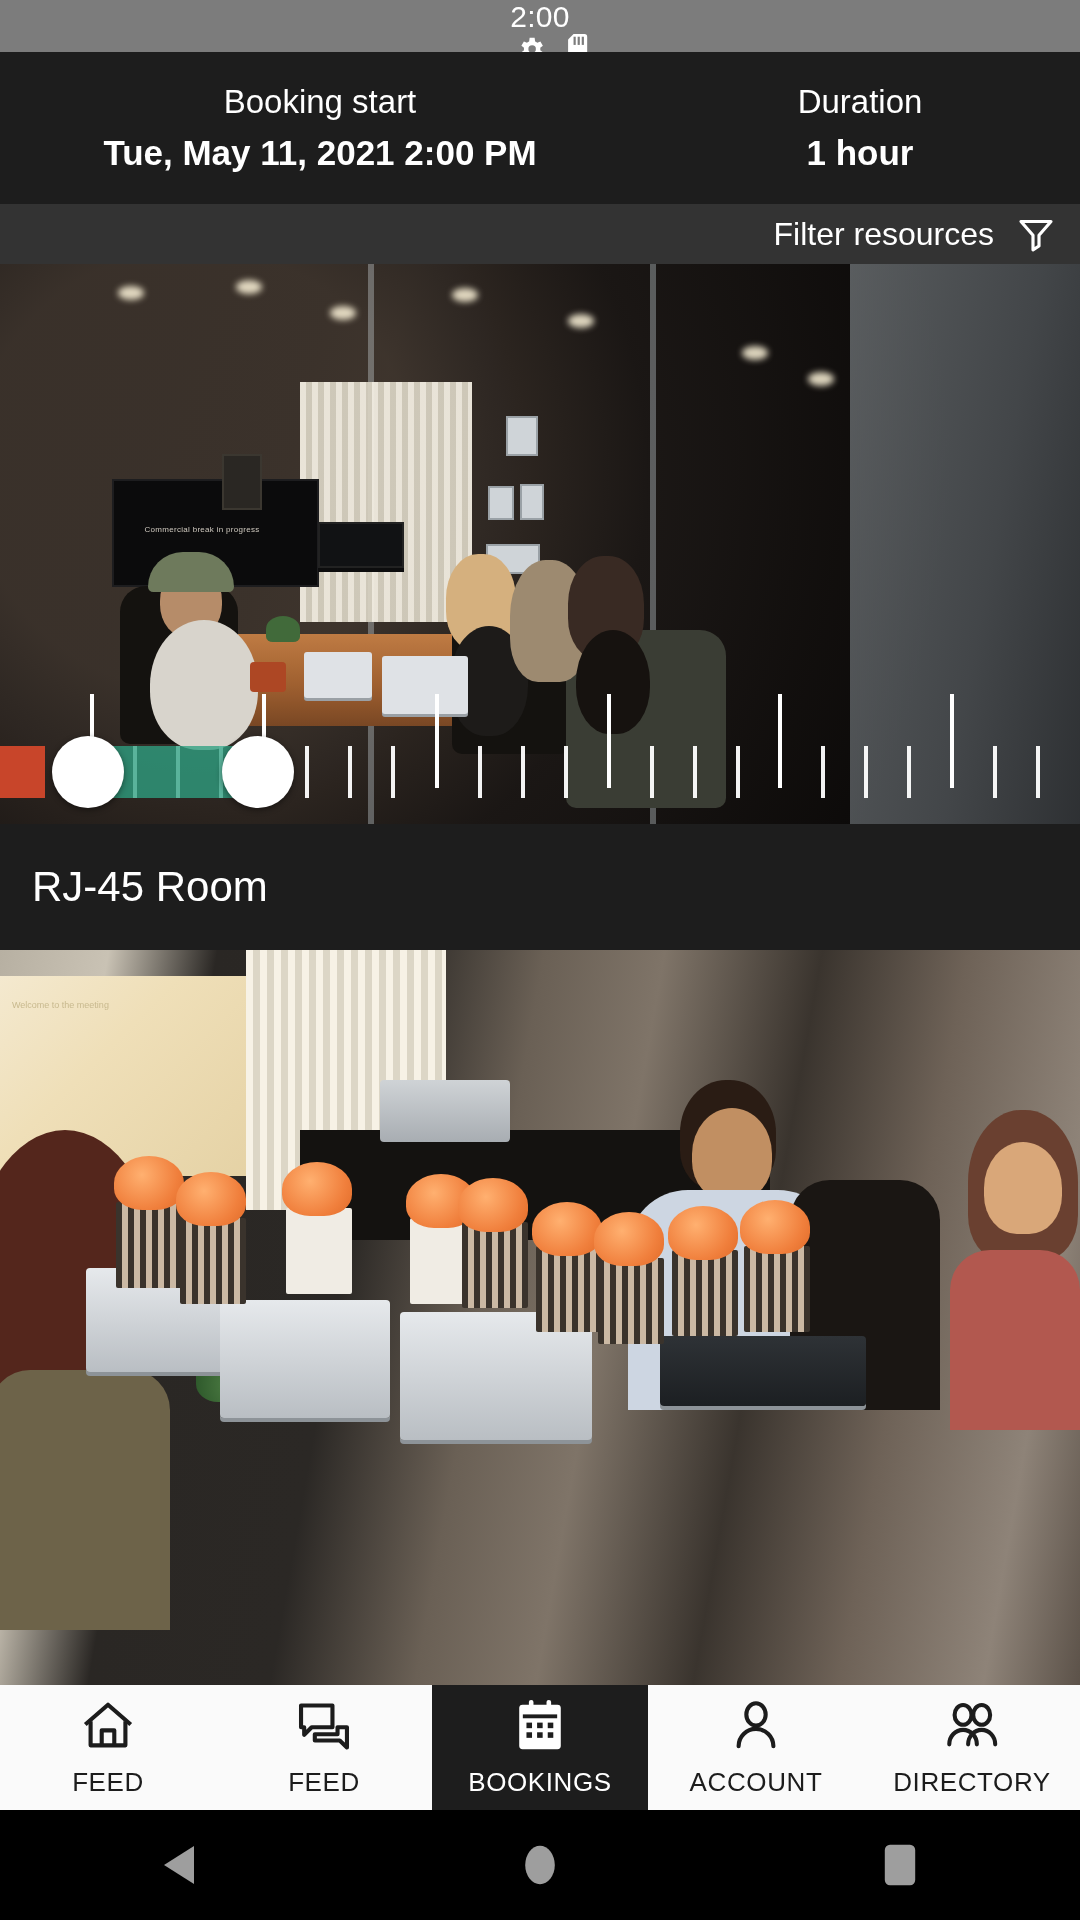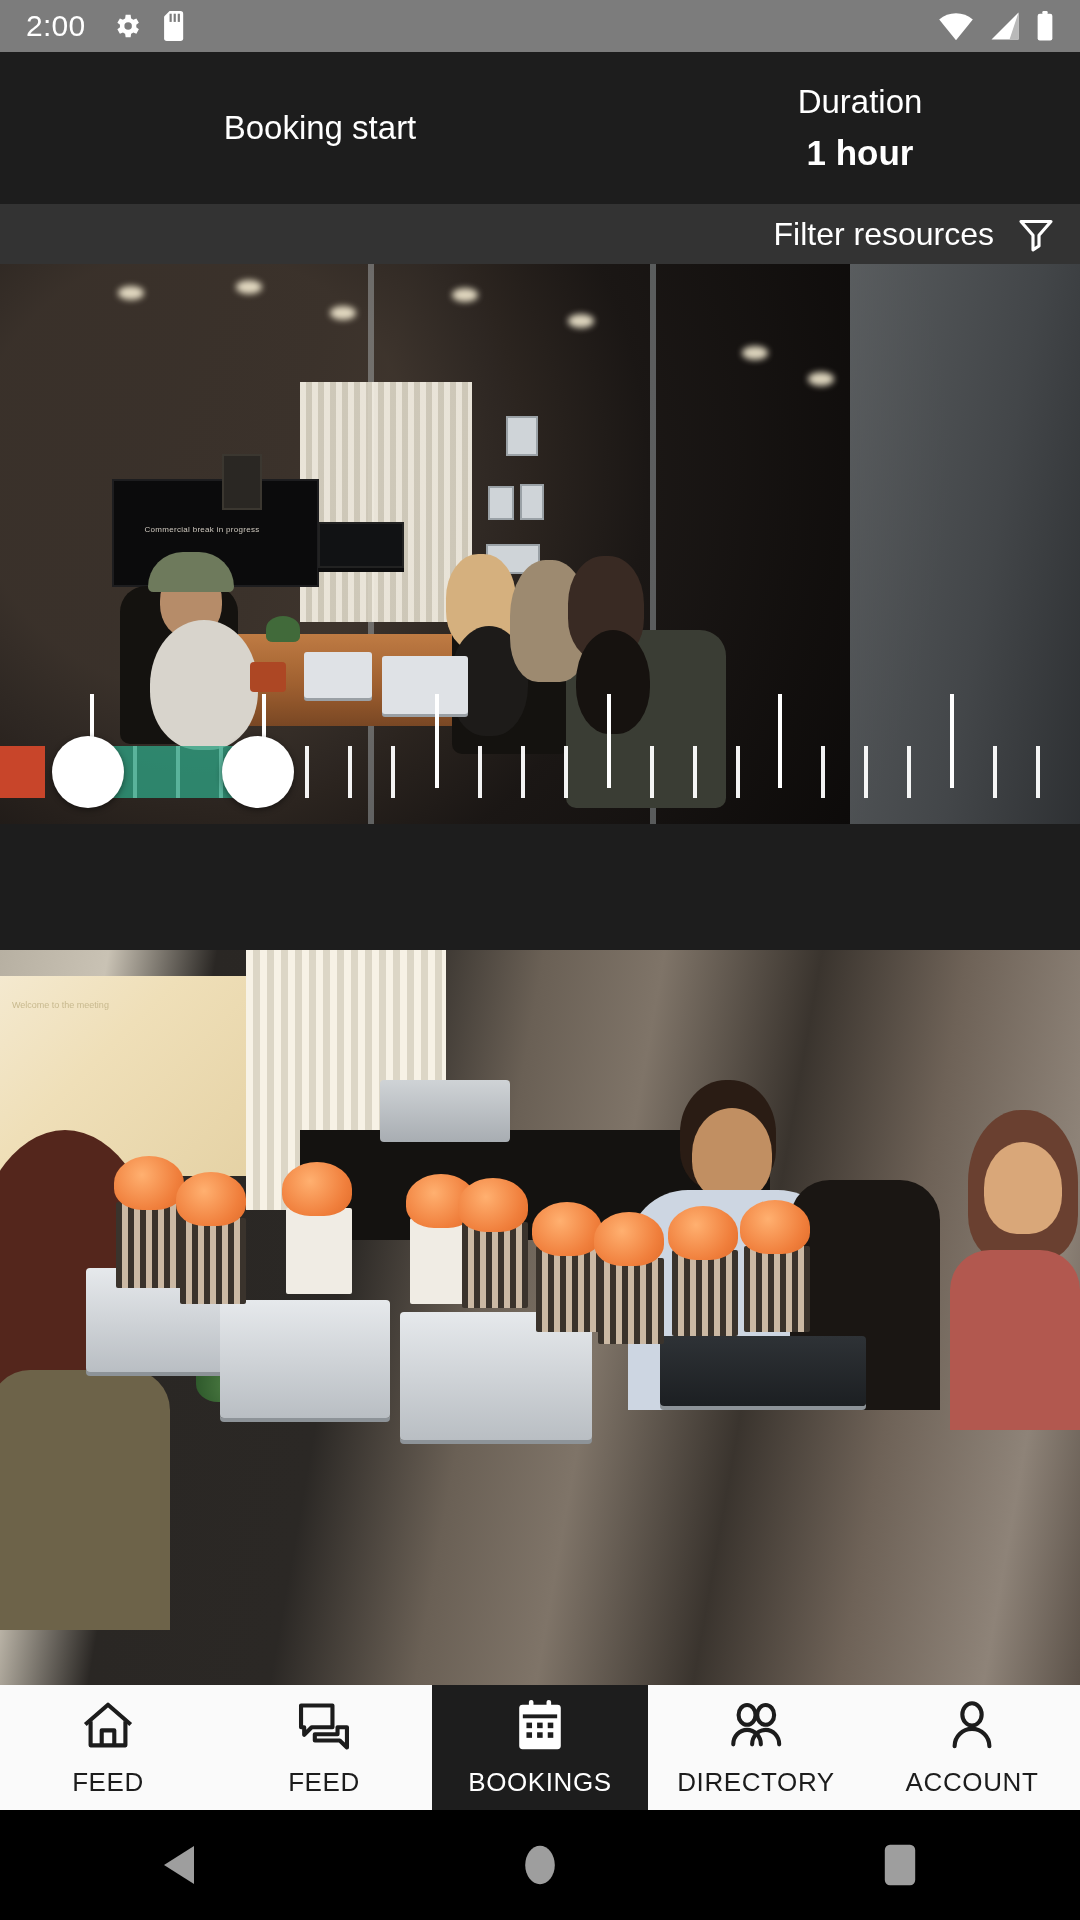--- a/index.html
+++ b/index.html
@@ -5,21 +5,21 @@
   * { margin:0; padding:0; box-sizing:border-box; }
   html,body { width:1080px; height:1920px; background:#000; overflow:hidden; }
   body { font-family:"Liberation Sans", sans-serif; -webkit-font-smoothing:antialiased; }
 
   .screen { position:relative; width:1080px; height:1920px; background:#000; }
 
   
   .statusbar {
     position:absolute; left:0; top:0; width:1080px; height:52px;
     background:#7c7c7c; display:flex; align-items:center;
-    padding:0 26px; color:#fff;
+    padding:0 26px; color:#fff;flex-direction:column;
   }
   .sb-time { font-size:30px; font-weight:400; letter-spacing:.3px; }
   .sb-left-icons { display:flex; align-items:center; gap:22px; margin-left:26px; }
   .sb-spacer { flex:1; }
   .sb-right-icons { display:flex; align-items:center; gap:14px; }
   .sb-ic { display:block; }
 
   
   .booking-header {
     position:absolute; left:0; top:52px; width:1080px; height:152px;
@@ -224,20 +224,21 @@
       <svg class="sb-ic" width="18" height="30" viewBox="0 0 12 22" fill="#fff">
         <rect x="4" y="0" width="4" height="2.4" rx="1"></rect>
         <rect x="0.6" y="2" width="10.8" height="19.6" rx="1.6"></rect>
       </svg>
     </span>
   </div>
 
   <div class="booking-header">
     <div class="bh-col start">
       <div class="bh-label">Booking start</div>
+      <div class="bh-value">Tue, May 11, 2021 2:00 PM</div>
     </div>
     <div class="bh-col dur">
       <div class="bh-label">Duration</div>
       <div class="bh-value">1 hour</div>
     </div>
   </div>
 
   <div class="filter-row">
     <span class="filter-label">Filter resources</span>
     <svg class="filter-icon" viewBox="0 0 24 24" fill="none" stroke="#fff" stroke-width="1.9" stroke-linejoin="round">
@@ -331,20 +332,21 @@
       <div class="tl-min-tick" style="left:1036px"></div>
 
       <div class="tl-block busy" style="left:0px; width:45px;"></div>
       <div class="tl-block sel" style="left:90px; width:172px;"></div>
 
       <div class="tl-handle" style="left:52px"></div>
       <div class="tl-handle" style="left:222px"></div>
     </div>
 
     <div class="card1-footer">
+      <span class="room-name">RJ-45 Room</span>
       <span class="footer-spacer"></span>
     </div>
   </div>
 
   <div class="card2">
     <div class="card2-photo">
       <div class="c2-screen">
         <div class="c2-screen-txt">Welcome to the meeting</div>
       </div>
       <div class="c2-blinds"></div>
@@ -421,35 +423,35 @@
         <rect x="15.2" y="10.6" width="2.3" height="2.3" fill="#1d1d1d"></rect>
         <rect x="6.4" y="14.6" width="2.3" height="2.3" fill="#1d1d1d"></rect>
         <rect x="10.8" y="14.6" width="2.3" height="2.3" fill="#1d1d1d"></rect>
         <rect x="15.2" y="14.6" width="2.3" height="2.3" fill="#1d1d1d"></rect>
       </svg>
       <span class="nav-label">BOOKINGS</span>
     </div>
 
     <div class="nav-item">
       <svg class="nav-ic" viewBox="0 0 24 24" fill="none" stroke="currentColor" stroke-width="1.7" stroke-linecap="round">
+        <ellipse cx="12" cy="7.2" rx="4" ry="4.6"></ellipse>
+        <path d="M4.8 20.4c0-4 3.2-7.2 7.2-7.2s7.2 3.2 7.2 7.2"></path>
+      </svg>
+      <span class="nav-label">ACCOUNT</span>
+    </div>
+
+    <div class="nav-item">
+      <svg class="nav-ic" viewBox="0 0 24 24" fill="none" stroke="currentColor" stroke-width="1.7" stroke-linecap="round">
         <ellipse cx="8.3" cy="7.4" rx="3.5" ry="4.1"></ellipse>
         <ellipse cx="16" cy="7.4" rx="3.5" ry="4.1"></ellipse>
         <path d="M2.6 19.6c0-3.4 2.6-6 5.7-6s5.7 2.6 5.7 6"></path>
         <path d="M10.4 19.6c0-3.4 2.5-6 5.6-6s5.6 2.6 5.6 6"></path>
       </svg>
       <span class="nav-label">DIRECTORY</span>
     </div>
-
-    <div class="nav-item">
-      <svg class="nav-ic" viewBox="0 0 24 24" fill="none" stroke="currentColor" stroke-width="1.7" stroke-linecap="round">
-        <ellipse cx="12" cy="7.2" rx="4" ry="4.6"></ellipse>
-        <path d="M4.8 20.4c0-4 3.2-7.2 7.2-7.2s7.2 3.2 7.2 7.2"></path>
-      </svg>
-      <span class="nav-label">ACCOUNT</span>
-    </div>
   </div>
 
   <div class="androidnav">
     <div class="an-btn">
       <svg width="40" height="44" viewBox="0 0 20 22" fill="#9e9e9e">
         <path d="M17 1.5v19L2 11z"></path>
       </svg>
     </div>
     <div class="an-btn">
       <svg width="36" height="48" viewBox="0 0 18 24" fill="#9e9e9e">

